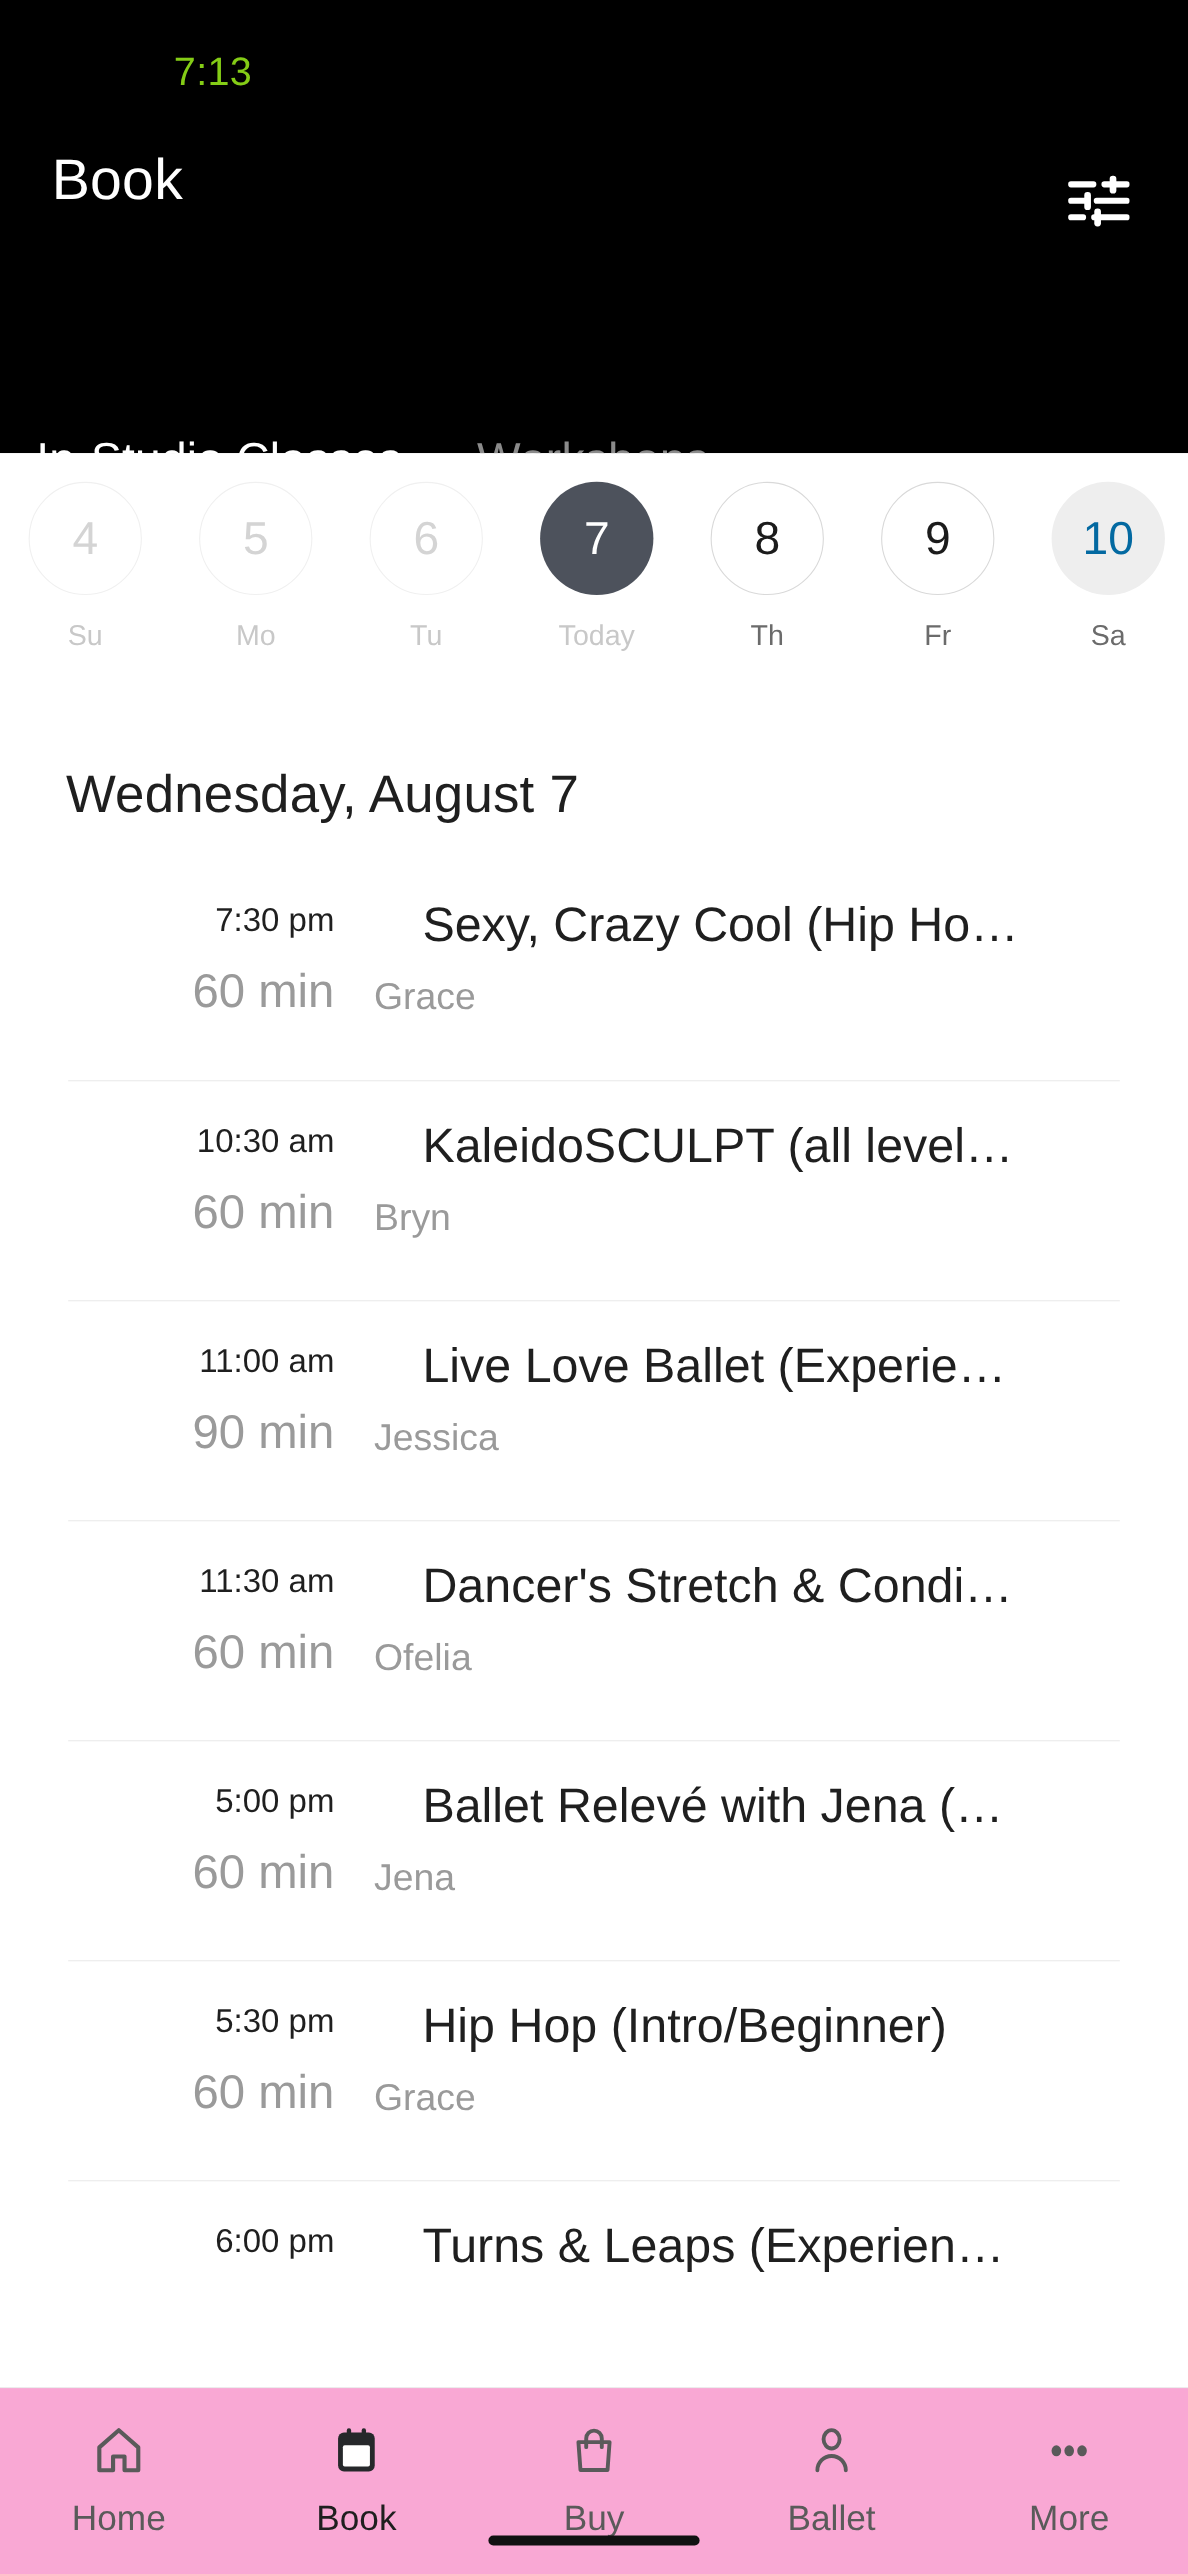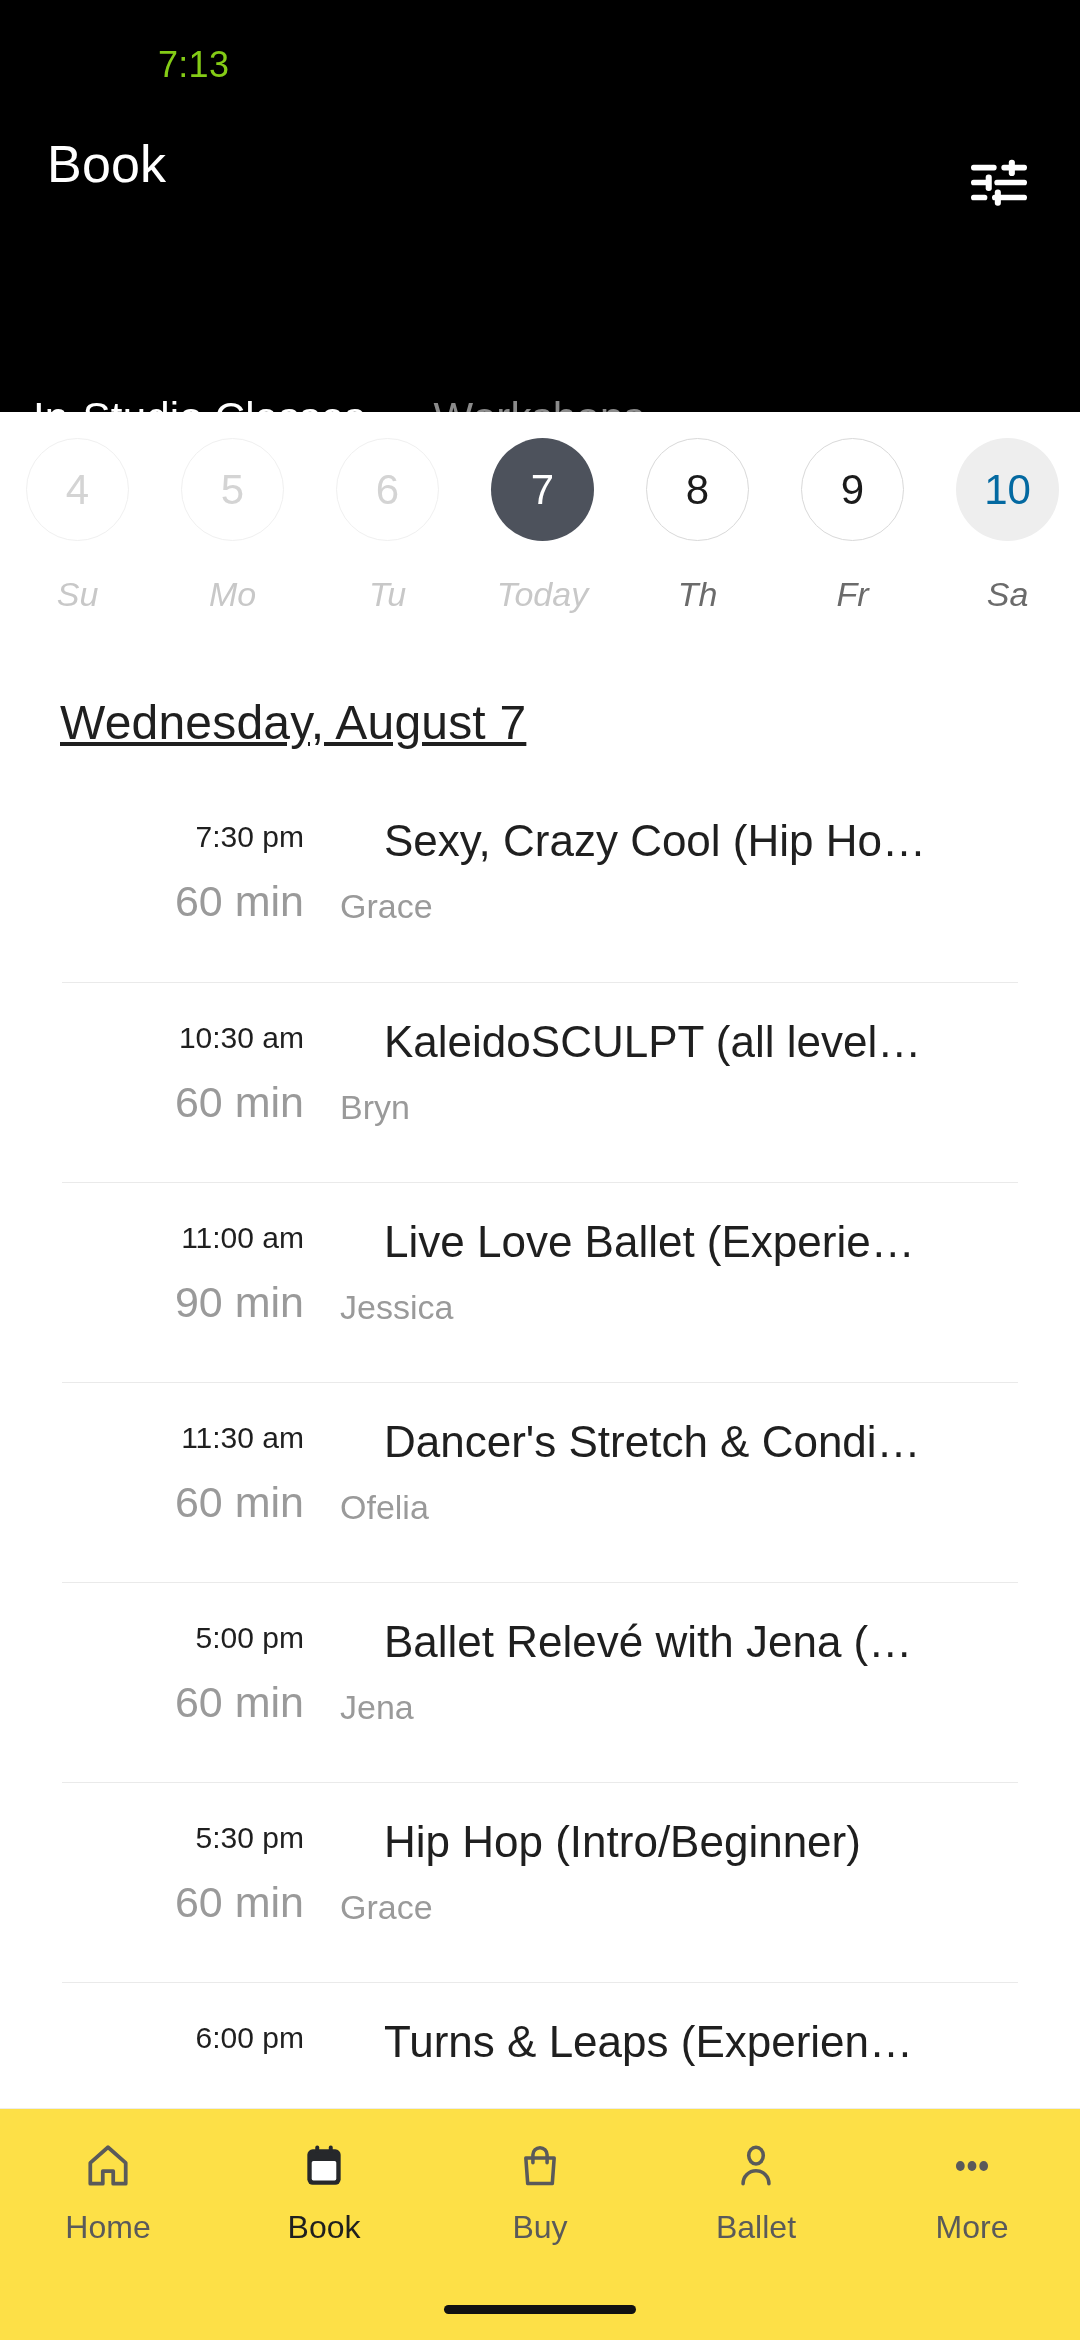--- a/index.html
+++ b/index.html
@@ -48,29 +48,29 @@
   }
   .day-circle {
     width:103px; height:103px; border-radius:50%;
     display:flex; align-items:center; justify-content:center;
     font-size:42px; line-height:1;
   }
   .day-circle.past { border:1.4px solid #f0f0f0; color:#d4d4d4; background:#fff; }
   .day-circle.today { background:#4d525c; color:#ffffff; border:none; }
   .day-circle.avail { border:1.4px solid #d9d9d9; color:#1b1b1b; background:#fff; }
   .day-circle.dimfill { background:#eeeeee; color:#0369a1; border:none; }
-  .day-label { margin-top:36px; font-size:34px; line-height:1;font-style:italic; }
+  .day-label { margin-top:23px; font-size:26px; line-height:1; }
   .day-label.muted { color:#c8c8c8; }
   .day-label.normal { color:#6b6b6b; }
 
   
   .date-heading {
     flex:0 0 120px;
     padding-left:60px; display:flex; align-items:center;
-    font-size:48px; color:#1f1f1f; letter-spacing:0.2px;text-decoration:underline;
+    font-size:48px; color:#1f1f1f; letter-spacing:0.2px;
   }
 
   
   .class-list { flex:1 1 auto; overflow:hidden; position:relative; }
   .class-row {
     position:relative; height:200px;
     border-top:1.5px solid #eaeaea;
     margin-left:62px; margin-right:62px;
     display:flex; align-items:flex-start;
   }
@@ -82,22 +82,22 @@
   .time-dur { font-size:43px; color:#9a9a9a; line-height:1; margin-top:28px; white-space:nowrap; }
   .info-col { flex:1 1 auto; padding-top:34px; min-width:0; }
   .class-title {
     font-size:44px; color:#1f1f1f; line-height:1.15;
     white-space:nowrap; overflow:hidden; text-overflow:ellipsis;margin-left:44px;
   }
   .class-teacher { font-size:34px; color:#9a9a9a; margin-top:22px; line-height:1; }
 
   
   .bottom-nav {
-    position:absolute; left:0; bottom:0; width:1080px; height:232px;
-    background:#fde047; border-top:1.5px solid #ececec;
+    position:absolute; left:0; bottom:0; width:1080px; height:170px;
+    background:#f9a8d4; border-top:1.5px solid #ececec;
     display:flex; align-items:flex-start; padding-top:26px;
   }
   .nav-item {
     flex:1 1 0; display:flex; flex-direction:column; align-items:center; justify-content:flex-start;
   }
   .nav-icon { height:62px; display:flex; align-items:center; justify-content:center; }
   .nav-icon svg { display:block; }
   .nav-label { margin-top:14px; font-size:32px; color:#5a5a5a; line-height:1; }
   .nav-label.active { color:#1f1f1f; }
   .home-indicator {

